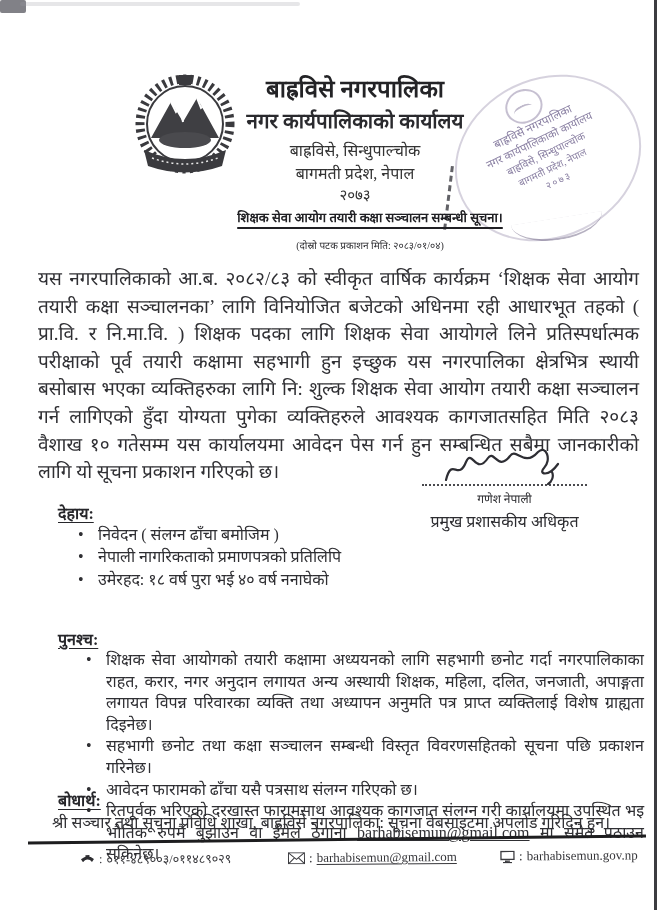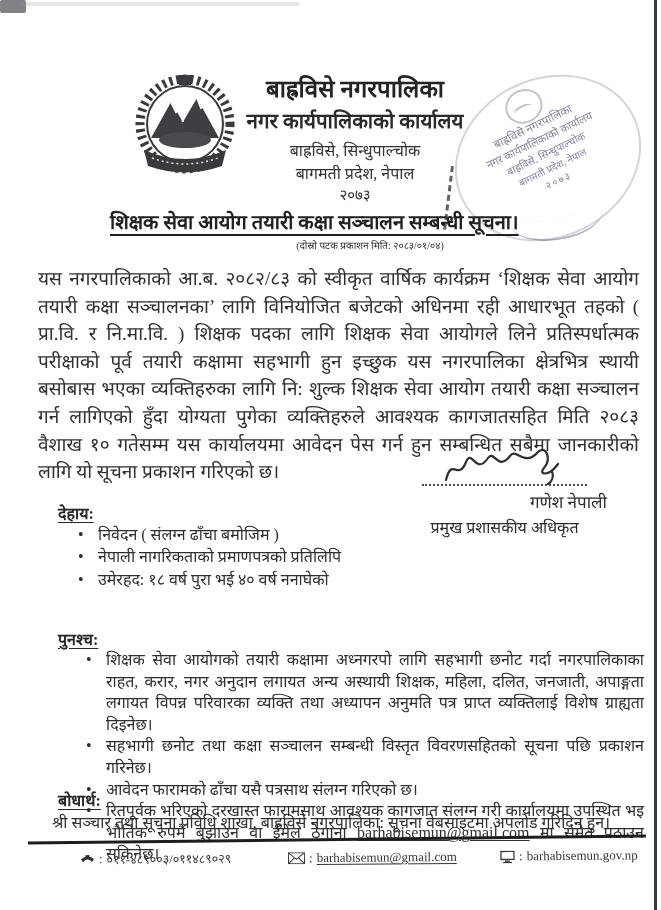--- a/index.html
+++ b/index.html
@@ -26,30 +26,30 @@
   .stamp-lines{position:absolute;left:0;top:38px;width:100%;}
   .stamp-l1{font-size:11.5px;}
   .stamp-l2{font-size:11px;}
   .stamp-l3{font-size:10.5px;}
   .stamp-l4{font-size:10px;}
   .stamp-l5{font-size:9.5px;letter-spacing:2px;}
   .stamp-lines div{line-height:15px;white-space:nowrap;}
   .pen-mark{left:447px;top:166px;width:2px;height:64px;border-left:3px dashed #3c3c42;transform:rotate(7deg);opacity:.8;}
   .stamp-arc{left:512px;top:218px;width:92px;height:20px;border-bottom:2px solid rgba(110,100,132,.5);border-radius:0 0 50% 50%/0 0 100% 100%;transform:rotate(-9deg);}
   
-  .notice-title{left:110px;top:208px;width:520px;text-align:left;font-size:20px;font-weight:bold;color:#202024;
+  .notice-title{left:110px;top:208px;width:520px;text-align:center;font-size:13px;font-weight:bold;color:#202024;
     text-decoration:underline;text-underline-offset:5px;text-decoration-thickness:1.5px;}
   .notice-subtitle{left:110px;top:238px;width:520px;text-align:center;font-size:10px;color:#2e2e32;}
   
   .body-par{left:38px;top:265px;width:601px;font-size:19px;line-height:27.6px;text-align:justify;color:#2f2f33;}
   
   .sig-block{left:402px;top:442px;width:205px;text-align:center;}
   .sig-img{display:block;margin:0 auto -6px auto;}
   .sig-dots{width:165px;margin:0 auto;border-bottom:2.5px dotted #4a4a4e;height:2px;}
-  .sig-name{font-size:17px;color:#2c2c30;margin-top:4px;text-align:right;}
+  .sig-name{font-size:12px;color:#2c2c30;margin-top:4px;}
   .sig-title{font-size:16px;color:#2c2c30;margin-top:3px;}
   
   .sec-label{left:58px;font-size:16px;font-weight:bold;color:#26262a;text-decoration:underline;text-underline-offset:3px;}
   .lbl-dehaya{top:502px;}
   .lbl-punashcha{top:628px;text-align:center;}
   .lbl-bodhartha{top:789px;}
   ul.doc-list{list-style:none;margin:0;padding:0;}
   .list1{left:76px;top:524px;width:556px;}
   .list2{left:84px;top:649px;width:560px;}
   .doc-list li{position:relative;padding-left:22px;font-size:16px;line-height:22.4px;color:#2f2f33;text-align:justify;}
@@ -129,21 +129,21 @@
 
   <div class="abs sec-label lbl-dehaya">देहाय:</div>
   <ul class="abs doc-list list1">
     <li>निवेदन ( संलग्न ढाँचा बमोजिम )</li>
     <li>नेपाली नागरिकताको प्रमाणपत्रको प्रतिलिपि</li>
     <li>उमेरहद: १८ वर्ष पुरा भई ४० वर्ष ननाघेको</li>
   </ul>
 
   <div class="abs sec-label lbl-punashcha">पुनश्च:</div>
   <ul class="abs doc-list list2">
-    <li>शिक्षक सेवा आयोगको तयारी कक्षामा अध्नगरपो लागि सहभागी छनोट गर्दा नगरपालिकाका राहत, करार, नगर अनुदान लगायत अन्य अस्थायी शिक्षक, महिला, दलित, जनजाती, अपाङ्गता लगायत विपन्न परिवारका व्यक्ति तथा अध्यापन अनुमति पत्र प्राप्त व्यक्तिलाई विशेष ग्राह्यता दिइनेछ।</li>
+    <li>शिक्षक सेवा आयोगको तयारी कक्षामा अध्ययनको लागि सहभागी छनोट गर्दा नगरपालिकाका राहत, करार, नगर अनुदान लगायत अन्य अस्थायी शिक्षक, महिला, दलित, जनजाती, अपाङ्गता लगायत विपन्न परिवारका व्यक्ति तथा अध्यापन अनुमति पत्र प्राप्त व्यक्तिलाई विशेष ग्राह्यता दिइनेछ।</li>
     <li>सहभागी छनोट तथा कक्षा सञ्चालन सम्बन्धी विस्तृत विवरणसहितको सूचना पछि प्रकाशन गरिनेछ।</li>
     <li>आवेदन फारामको ढाँचा यसै पत्रसाथ संलग्न गरिएको छ।</li>
     <li><span>रितपूर्वक भरिएको दरखास्त फारामसाथ आवश्यक कागजात संलग्न गरी कार्यालयमा उपस्थित भइ भौतिक रुपमै बुझाउन वा ईमेल ठेगाना </span><span class="email-link">barhabisemun@gmail.com</span><span> मा समेत पठाउन सकिनेछ।</span></li>
   </ul>
 
   <div class="abs sec-label lbl-bodhartha">बोधार्थ:</div>
   <div class="abs bodhartha-text">श्री सञ्चार तथा सूचना प्रविधि शाखा, बाह्रविसे नगरपालिका: सूचना वेबसाइटमा अपलोड गरिदिन हुन।</div>
 
   <div class="abs footer-divider"></div>
   <div class="abs footer-row">

